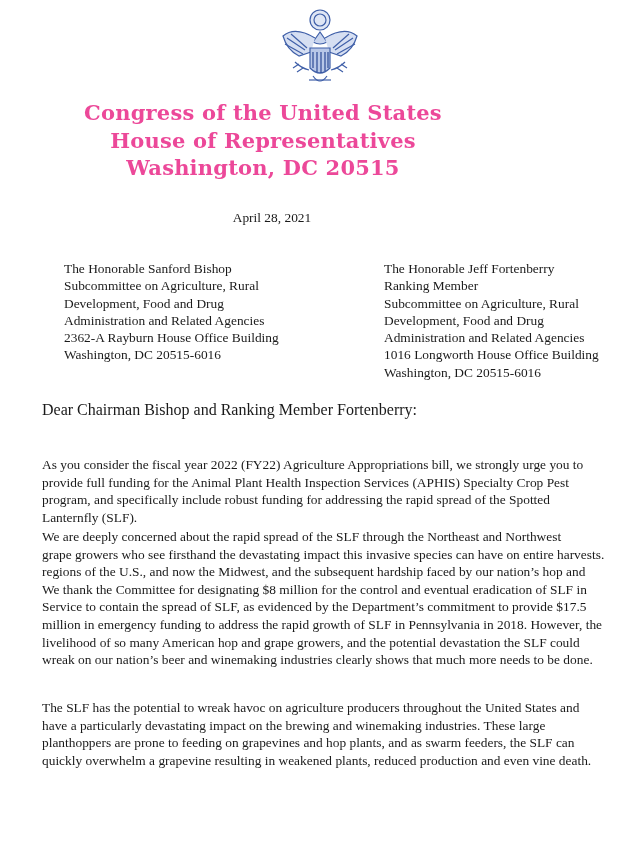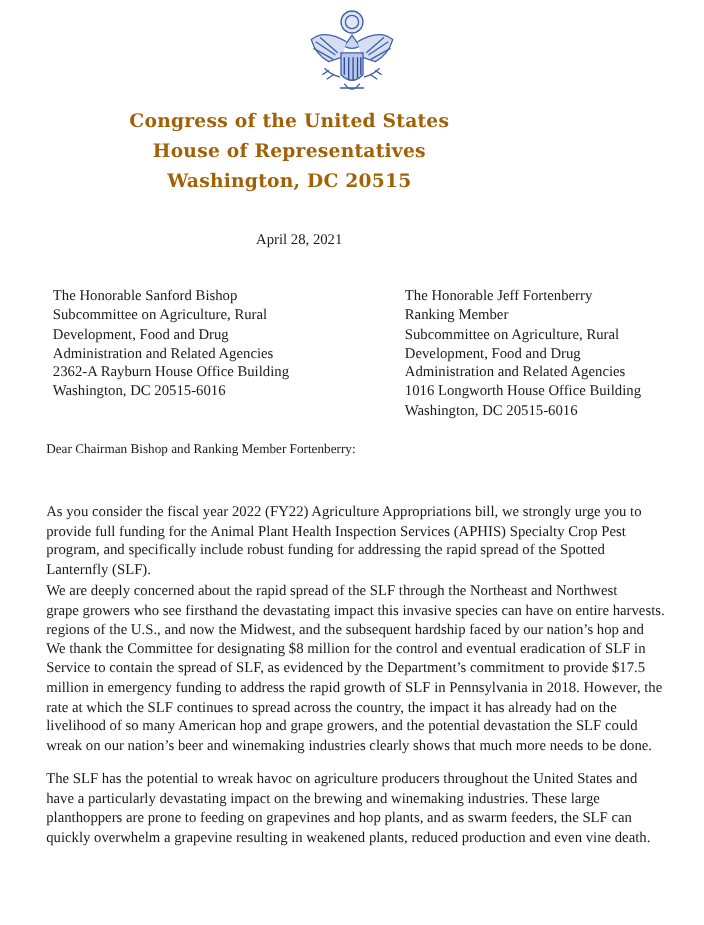--- a/index.html
+++ b/index.html
@@ -1,30 +1,30 @@
 <!DOCTYPE html>
 <html><head>
 <meta charset="utf-8">
 <style>
   html, body { margin: 0; padding: 0; background: #ffffff; }
   body { width: 640px; height: 841px; overflow: hidden; position: relative;
          font-family: "Liberation Serif", "DejaVu Serif", serif; color: #1a1a1a; }
   .seal { position: absolute; left: 275px; top: 6px; width: 90px; height: 88px; }
   .letterhead { position: absolute; left: 0; width: 526px; text-align: center;
                 font-family: "DejaVu Serif", "Liberation Serif", serif; font-weight: bold;
-                color: #a16207; font-size: 17px; letter-spacing: 0.2px; }
+                color: #ec4899; font-size: 21px; letter-spacing: 0.2px; }
   .lh1 { top: 100px; }
   .lh2 { top: 128px; }
   .lh3 { top: 155px; }
   .date { position: absolute; left: 0; width: 544px; text-align: center; top: 210px; font-size: 13.4px; }
-  .addr { position: absolute; top: 260px; font-size: 13.4px; line-height: 17.3px; }
+  .addr { position: absolute; top: 260px; font-size: 13.4px; line-height: 17.3px; margin-left: 16px; }
   .addr div { white-space: nowrap; }
   .addr-left { left: 48px; }
   .addr-right { left: 368px; }
-  .salutation { position: absolute; left: 42px; top: 401px; font-size: 12px; }
+  .salutation { position: absolute; left: 42px; top: 401px; font-size: 16px; }
   .para { position: absolute; left: 42px; width: 572px; font-size: 13.4px; line-height: 17.6px; }
   .para div { white-space: nowrap; }
   .p1 { top: 456px; }
   .p2 { top: 504px; margin-top: 24px; }
   .p3 { top: 699px; }
 </style>
 </head>
 <body>
 
 <div class="seal">
@@ -81,21 +81,20 @@
   <div>Lanternfly (SLF).</div>
 </div>
 
 <div class="para p2">
   <div>We are deeply concerned about the rapid spread of the SLF through the Northeast and Northwest</div>
   <div>grape growers who see firsthand the devastating impact this invasive species can have on entire harvests.</div>
   <div>regions of the U.S., and now the Midwest, and the subsequent hardship faced by our nation’s hop and</div>
   <div>We thank the Committee for designating $8 million for the control and eventual eradication of SLF in</div>
   <div>Service to contain the spread of SLF, as evidenced by the Department’s commitment to provide $17.5</div>
   <div>million in emergency funding to address the rapid growth of SLF in Pennsylvania in 2018. However, the</div>
-  <div>rate at which the SLF continues to spread across the country, the impact it has already had on the</div>
   <div>livelihood of so many American hop and grape growers, and the potential devastation the SLF could</div>
   <div>wreak on our nation’s beer and winemaking industries clearly shows that much more needs to be done.</div>
 </div>
 
 <div class="para p3">
   <div>The SLF has the potential to wreak havoc on agriculture producers throughout the United States and</div>
   <div>have a particularly devastating impact on the brewing and winemaking industries. These large</div>
   <div>planthoppers are prone to feeding on grapevines and hop plants, and as swarm feeders, the SLF can</div>
   <div>quickly overwhelm a grapevine resulting in weakened plants, reduced production and even vine death.</div>
 </div>

